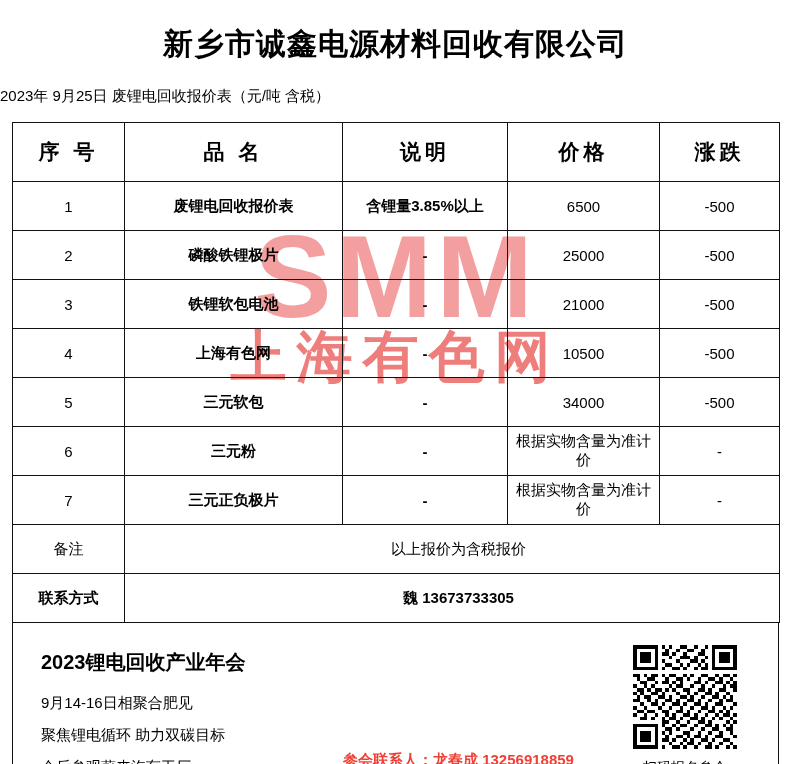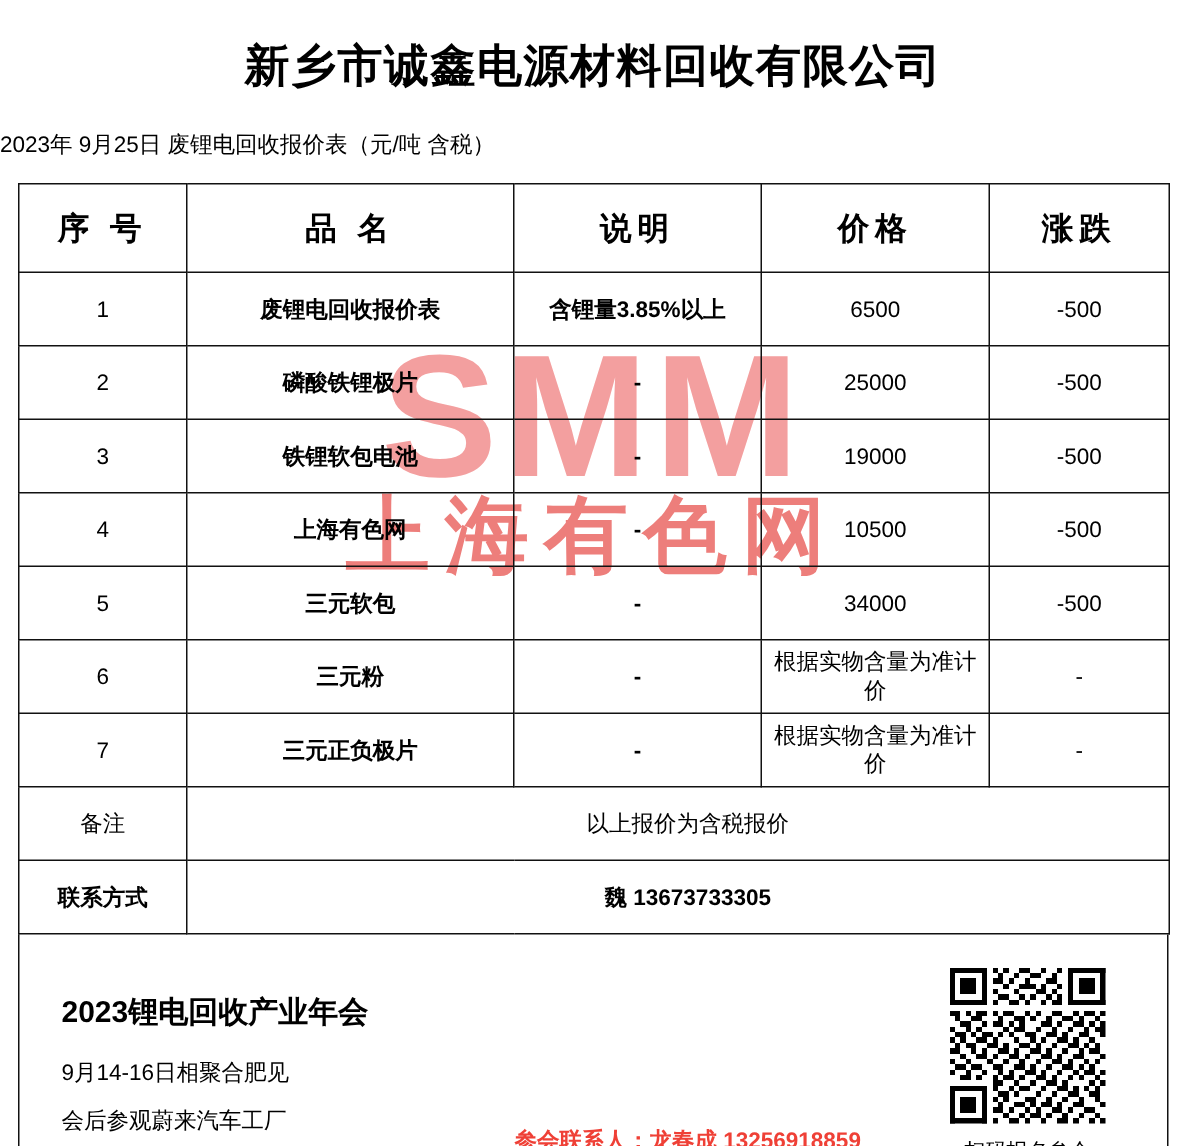--- a/index.html
+++ b/index.html
@@ -127,21 +127,21 @@
     border: 1px solid #111;
     border-top: none;
     height: 196px;
     box-sizing: border-box;
     padding: 16px 20px 10px 28px;
   }
   .promo-title {
     font-size: 20px;
     font-weight: bold;
     color: #000;
-    margin-top: 22px;
+    margin-top: 10px;
     margin-bottom: 18px;
   }
   .promo-line {
     font-size: 15px;
     color: #000;
     margin-bottom: 13px;
   }
   .promo-contact {
     position: absolute;
     left: 330px;
@@ -213,21 +213,21 @@
           <td class="idx">2</td>
           <td class="pname">磷酸铁锂极片</td>
           <td class="desc">-</td>
           <td class="price-v">25000</td>
           <td class="chg">-500</td>
         </tr>
         <tr>
           <td class="idx">3</td>
           <td class="pname">铁锂软包电池</td>
           <td class="desc">-</td>
-          <td class="price-v">19000</td>
+          <td class="price-v">21000</td>
           <td class="chg">-500</td>
         </tr>
         <tr>
           <td class="idx">4</td>
           <td class="pname">上海有色网</td>
           <td class="desc">-</td>
           <td class="price-v">10500</td>
           <td class="chg">-500</td>
         </tr>
         <tr>
@@ -259,20 +259,21 @@
           <td class="contact-label">联系方式</td>
           <td class="contact-value" colspan="4">魏 13673733305</td>
         </tr>
       </tbody>
     </table>
   </div>
 
   <div class="promo">
     <div class="promo-title">2023锂电回收产业年会</div>
     <div class="promo-line">9月14-16日相聚合肥见</div>
+    <div class="promo-line">聚焦锂电循环  助力双碳目标</div>
     <div class="promo-line">会后参观蔚来汽车工厂</div>
     <div class="promo-contact">参会联系人：龙春成 13256918859</div>
 
     <div class="qr-block">
       <svg class="qr-img" viewBox="0 0 29 29" shape-rendering="crispEdges">
         <rect width="29" height="29" fill="#ffffff"></rect>
         <g fill="#000000">
           <rect x="0" y="0" width="7" height="1"></rect>
             <rect x="0" y="6" width="7" height="1"></rect>
           <rect x="0" y="0" width="1" height="7"></rect>

